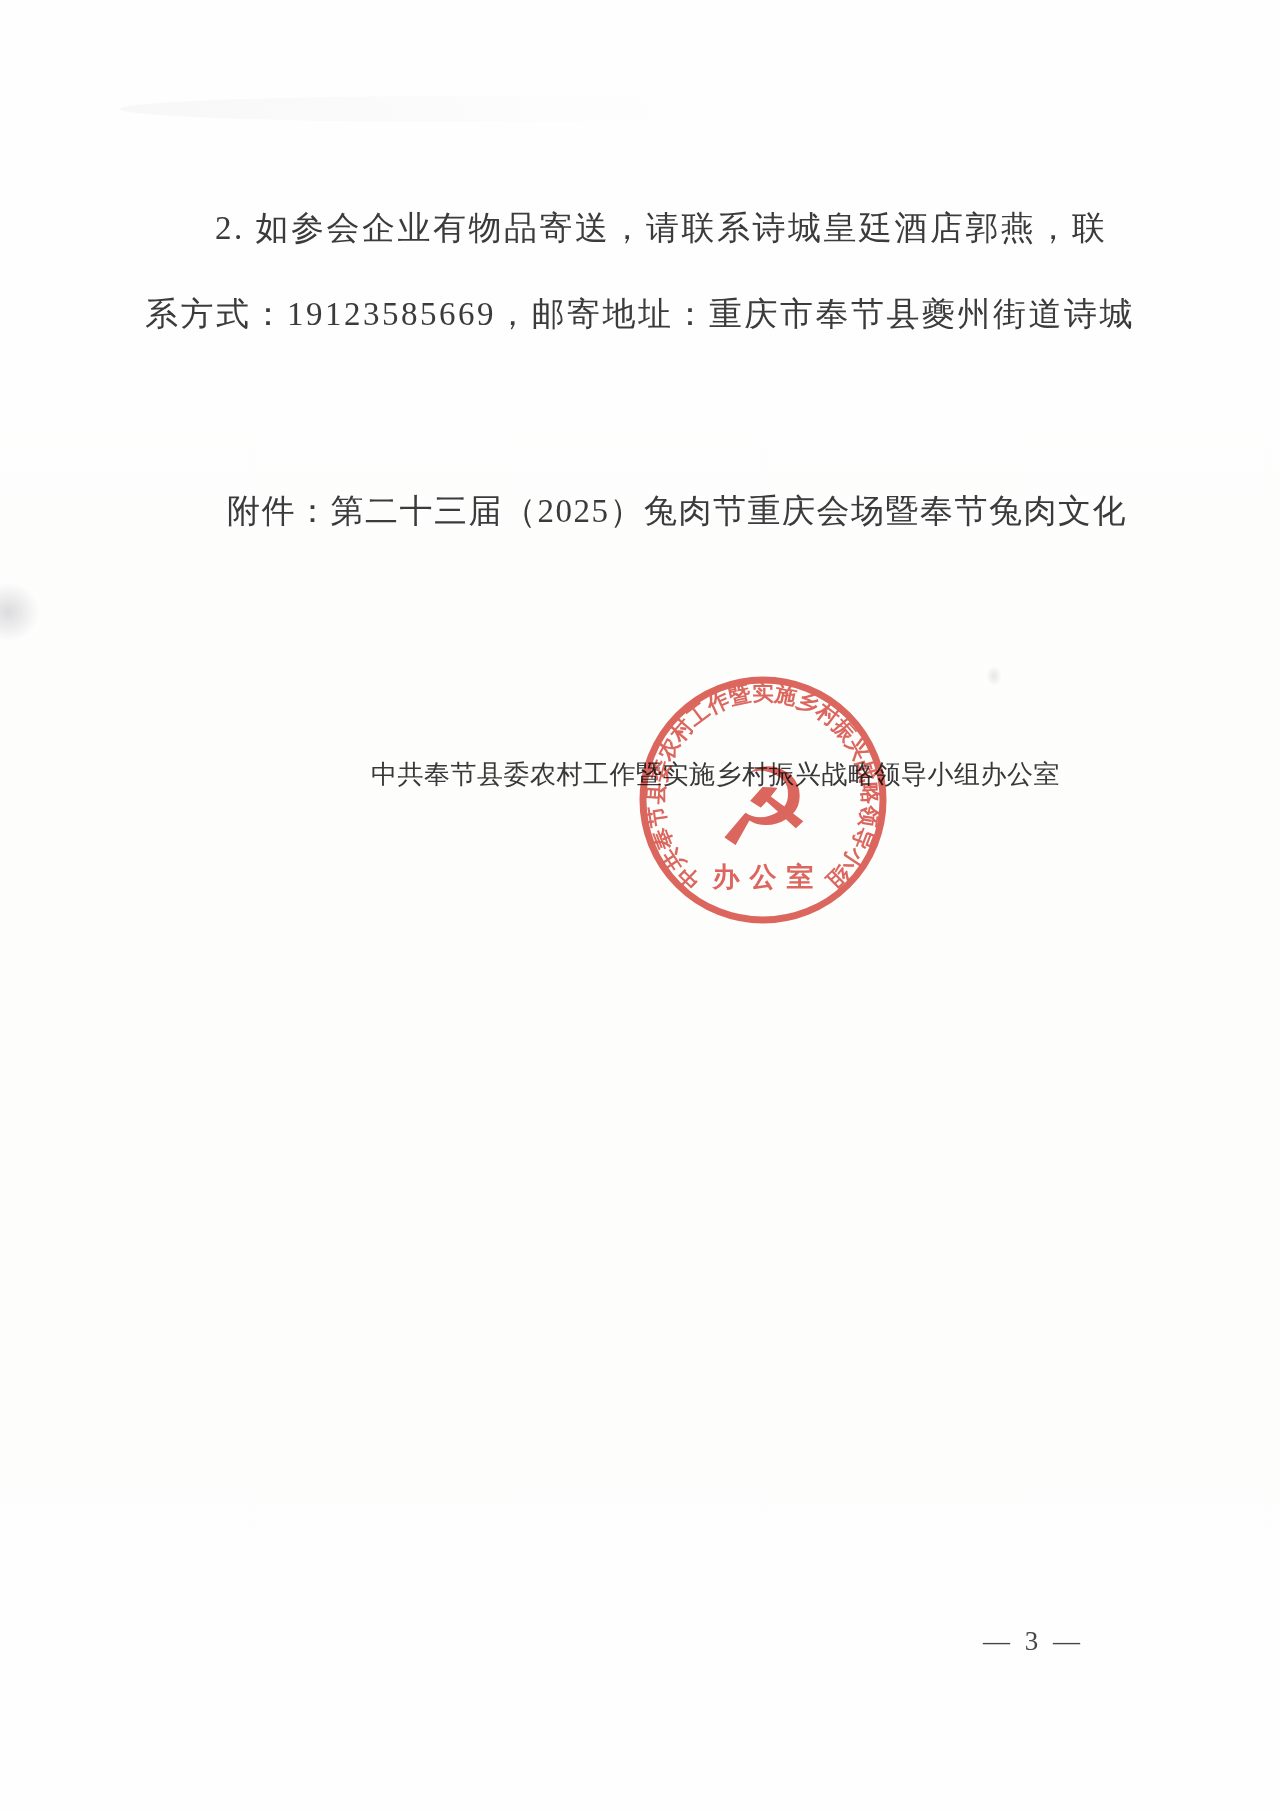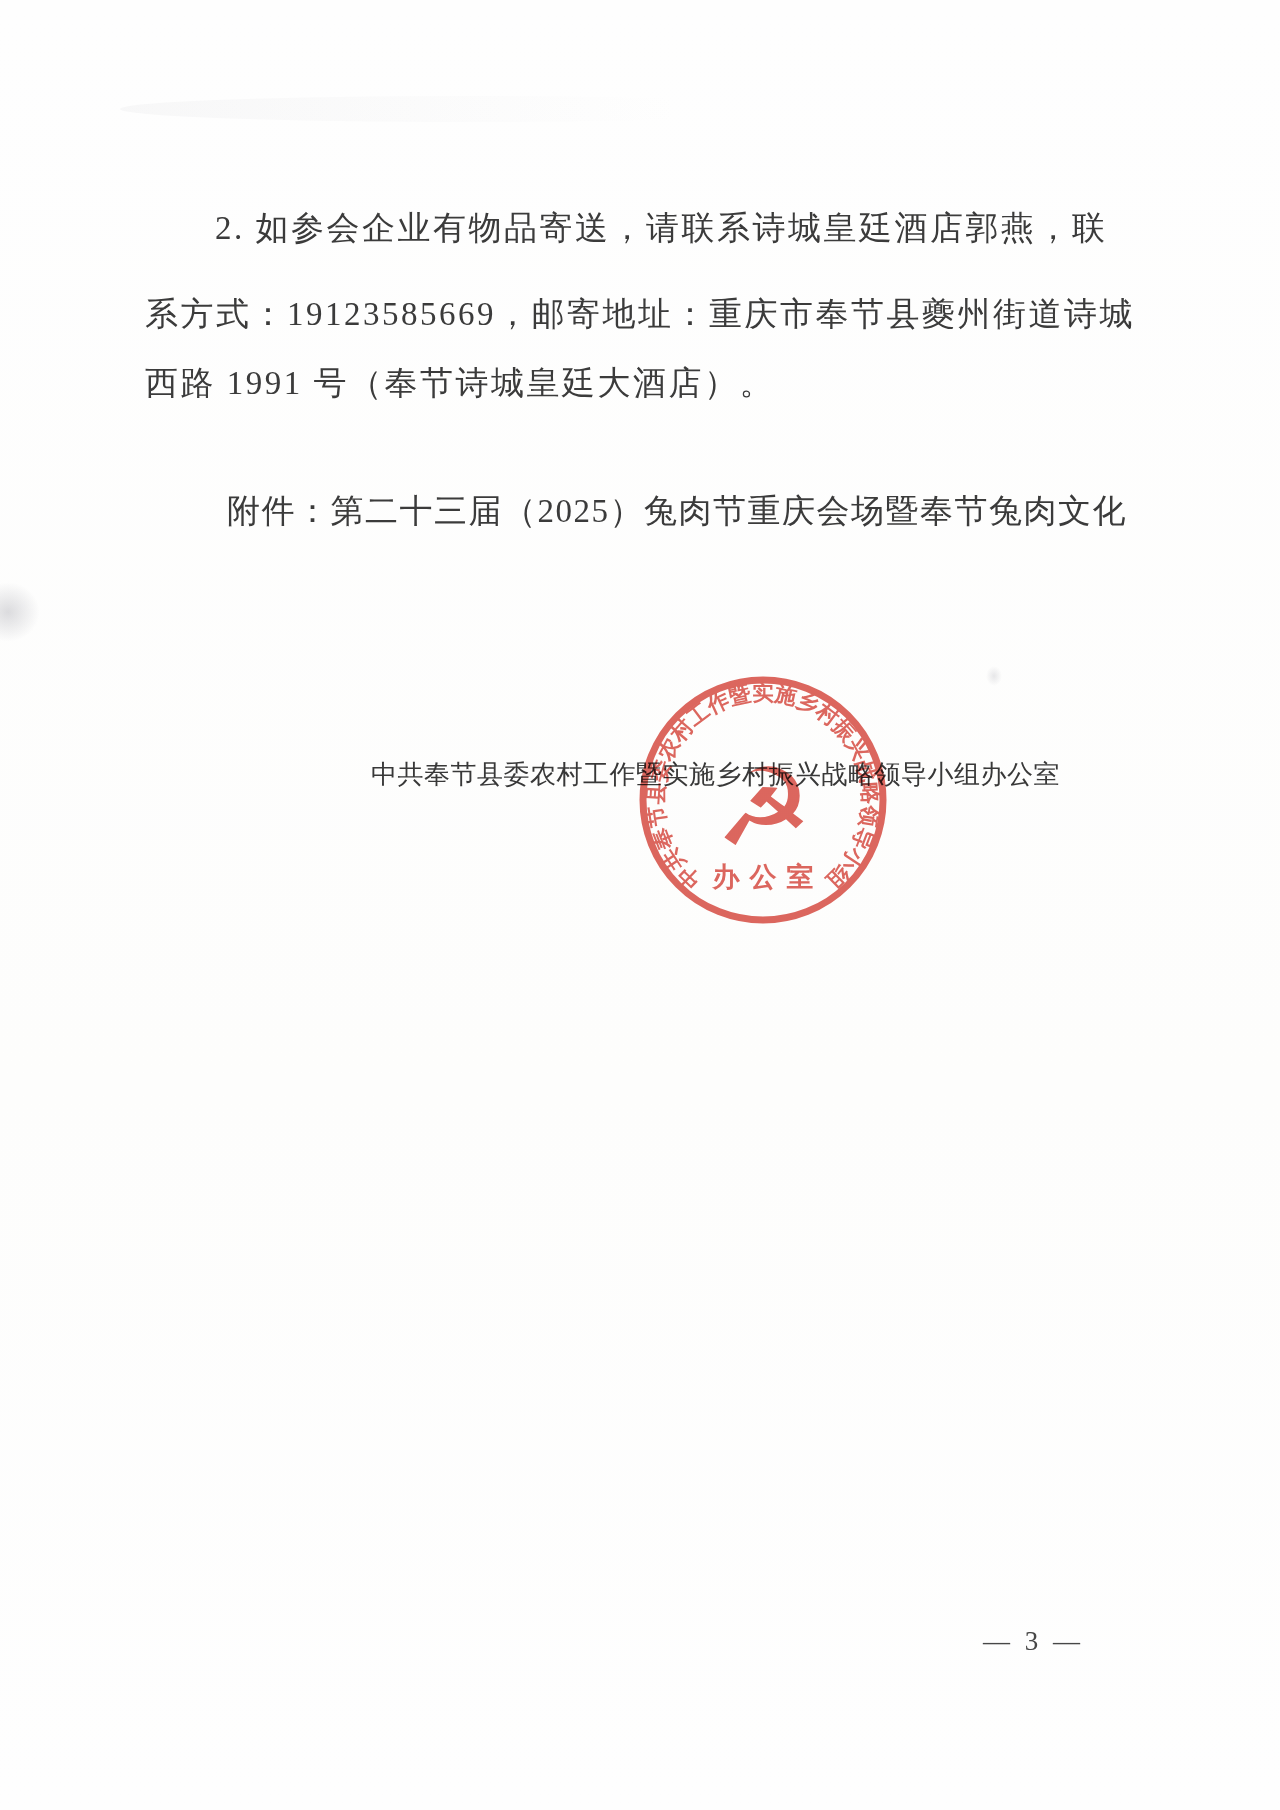--- a/index.html
+++ b/index.html
@@ -63,21 +63,20 @@
     border-radius: 50%;
   }
 </style>
 </head>
 <body>
 
 <div class="page">
 
   <div class="line t-body" style="left:215px; top:206px;">2. 如参会企业有物品寄送，请联系诗城皇廷酒店郭燕，联</div>
   <div class="line t-body" style="left:145px; top:284px;margin-top:8px;">系方式：19123585669，邮寄地址：重庆市奉节县夔州街道诗城</div>
-  <div class="line t-body" style="left:145px; top:361px;">西路 1991 号（奉节诗城皇廷大酒店）。</div>
 
   <div class="line t-attach" style="left:227px; top:489px;">附件：第二十三届（2025）兔肉节重庆会场暨奉节兔肉文化</div>
 
   <div class="line t-sig" style="left:371px; top:757px;">中共奉节县委农村工作暨实施乡村振兴战略领导小组办公室</div>
 
   <div class="seal">
     <svg viewBox="0 0 270 270" xmlns="http://www.w3.org/2000/svg">
       <circle cx="135" cy="135" r="120" fill="none" stroke="#d6453b" stroke-width="7"></circle>
       <path id="sealArc" d="M 73.4 213.8 A 100 100 0 1 1 196.6 213.8" fill="none"></path>
       <text class="seal-serif" font-size="21.5" fill="#d6453b">

